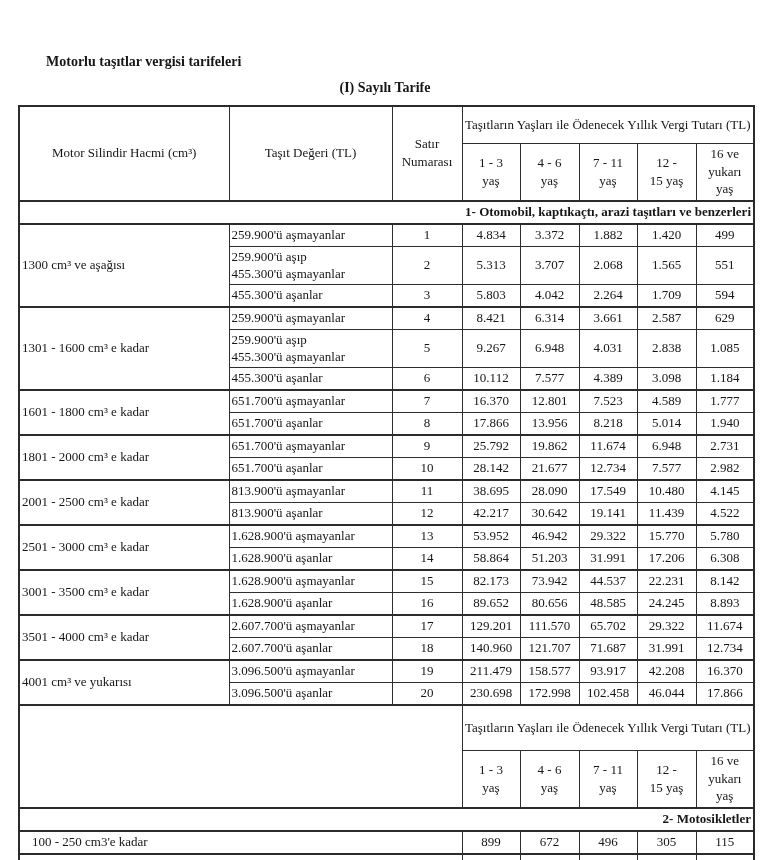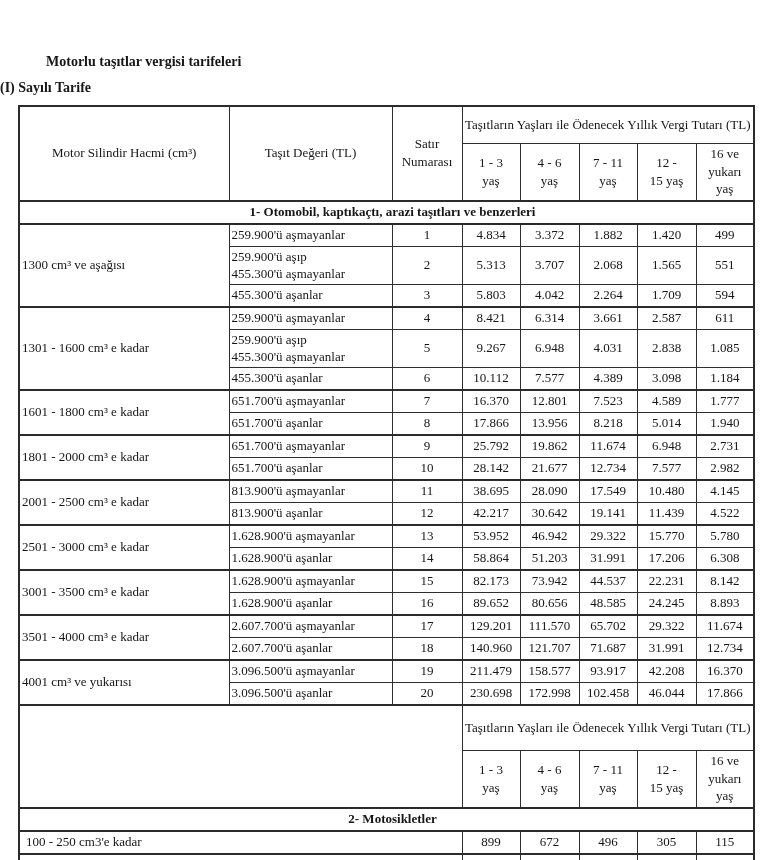--- a/index.html
+++ b/index.html
@@ -20,21 +20,21 @@
   }
   .doc-para {
     margin: 3px 5px 0 8px;
     text-indent: 38px;
     font-size: 14px;
     line-height: 1.25;
     text-align: justify;
   }
   .table-title {
     margin: 9px 0 9px 0;
-    text-align: left;
+    text-align: center;
     font-weight: bold;
     font-size: 14px;
   }
 
   table.tariff {
     border-collapse: collapse;
     table-layout: fixed;
     width: 735px;
     margin-left: 18px;
     border: 2px solid #2b2b2b;
@@ -50,21 +50,21 @@
   th.hd {
     font-weight: normal;
     text-align: center;
   }
   .agegroup  { height: 34px; }
   .agegroup2 { height: 42px; text-align: center; }
   .age-cell  { height: 54px; text-align: center; white-space: pre-line; }
 
   tr.section-row td {
     font-weight: bold;
-    text-align: center;
+    text-align: right;
     padding-left: 14px;
     height: 19px;
     border-top: 2px solid #2b2b2b;
     border-bottom: 2px solid #2b2b2b;
   }
   tr.group-start td { border-top: 2px solid #2b2b2b; }
 
   td.engine-cell {
     text-align: left;
   }
@@ -74,21 +74,21 @@
     white-space: pre-line;
     height: 19px;
   }
   td.num-cell {
     text-align: center;
     height: 19px;
   }
   td.empty-cell { border-right: 1px solid #2e2e2e; }
   td.moto-label-cell {
     text-align: left;
-    padding-left: 6px;
+    padding-left: 12px;
     height: 19px;
   }
 </style>
 </head>
 <body>
 
 <div class="page">
 
   <p class="doc-title">Motorlu taşıtlar vergisi tarifeleri</p>
 
@@ -161,21 +161,21 @@
           <td class="num-cell">594</td>
         </tr>
         <tr class="group-start">
           <td class="engine-cell" rowspan="3">1301 - 1600 cm³ e kadar</td>
           <td class="band-cell">259.900'ü aşmayanlar</td>
           <td class="num-cell">4</td>
           <td class="num-cell">8.421</td>
           <td class="num-cell">6.314</td>
           <td class="num-cell">3.661</td>
           <td class="num-cell">2.587</td>
-          <td class="num-cell">611</td>
+          <td class="num-cell">629</td>
         </tr>
         <tr>
           <td class="band-cell">259.900'ü aşıp
 455.300'ü aşmayanlar</td>
           <td class="num-cell">5</td>
           <td class="num-cell">9.267</td>
           <td class="num-cell">6.948</td>
           <td class="num-cell">4.031</td>
           <td class="num-cell">2.838</td>
           <td class="num-cell">1.085</td>

